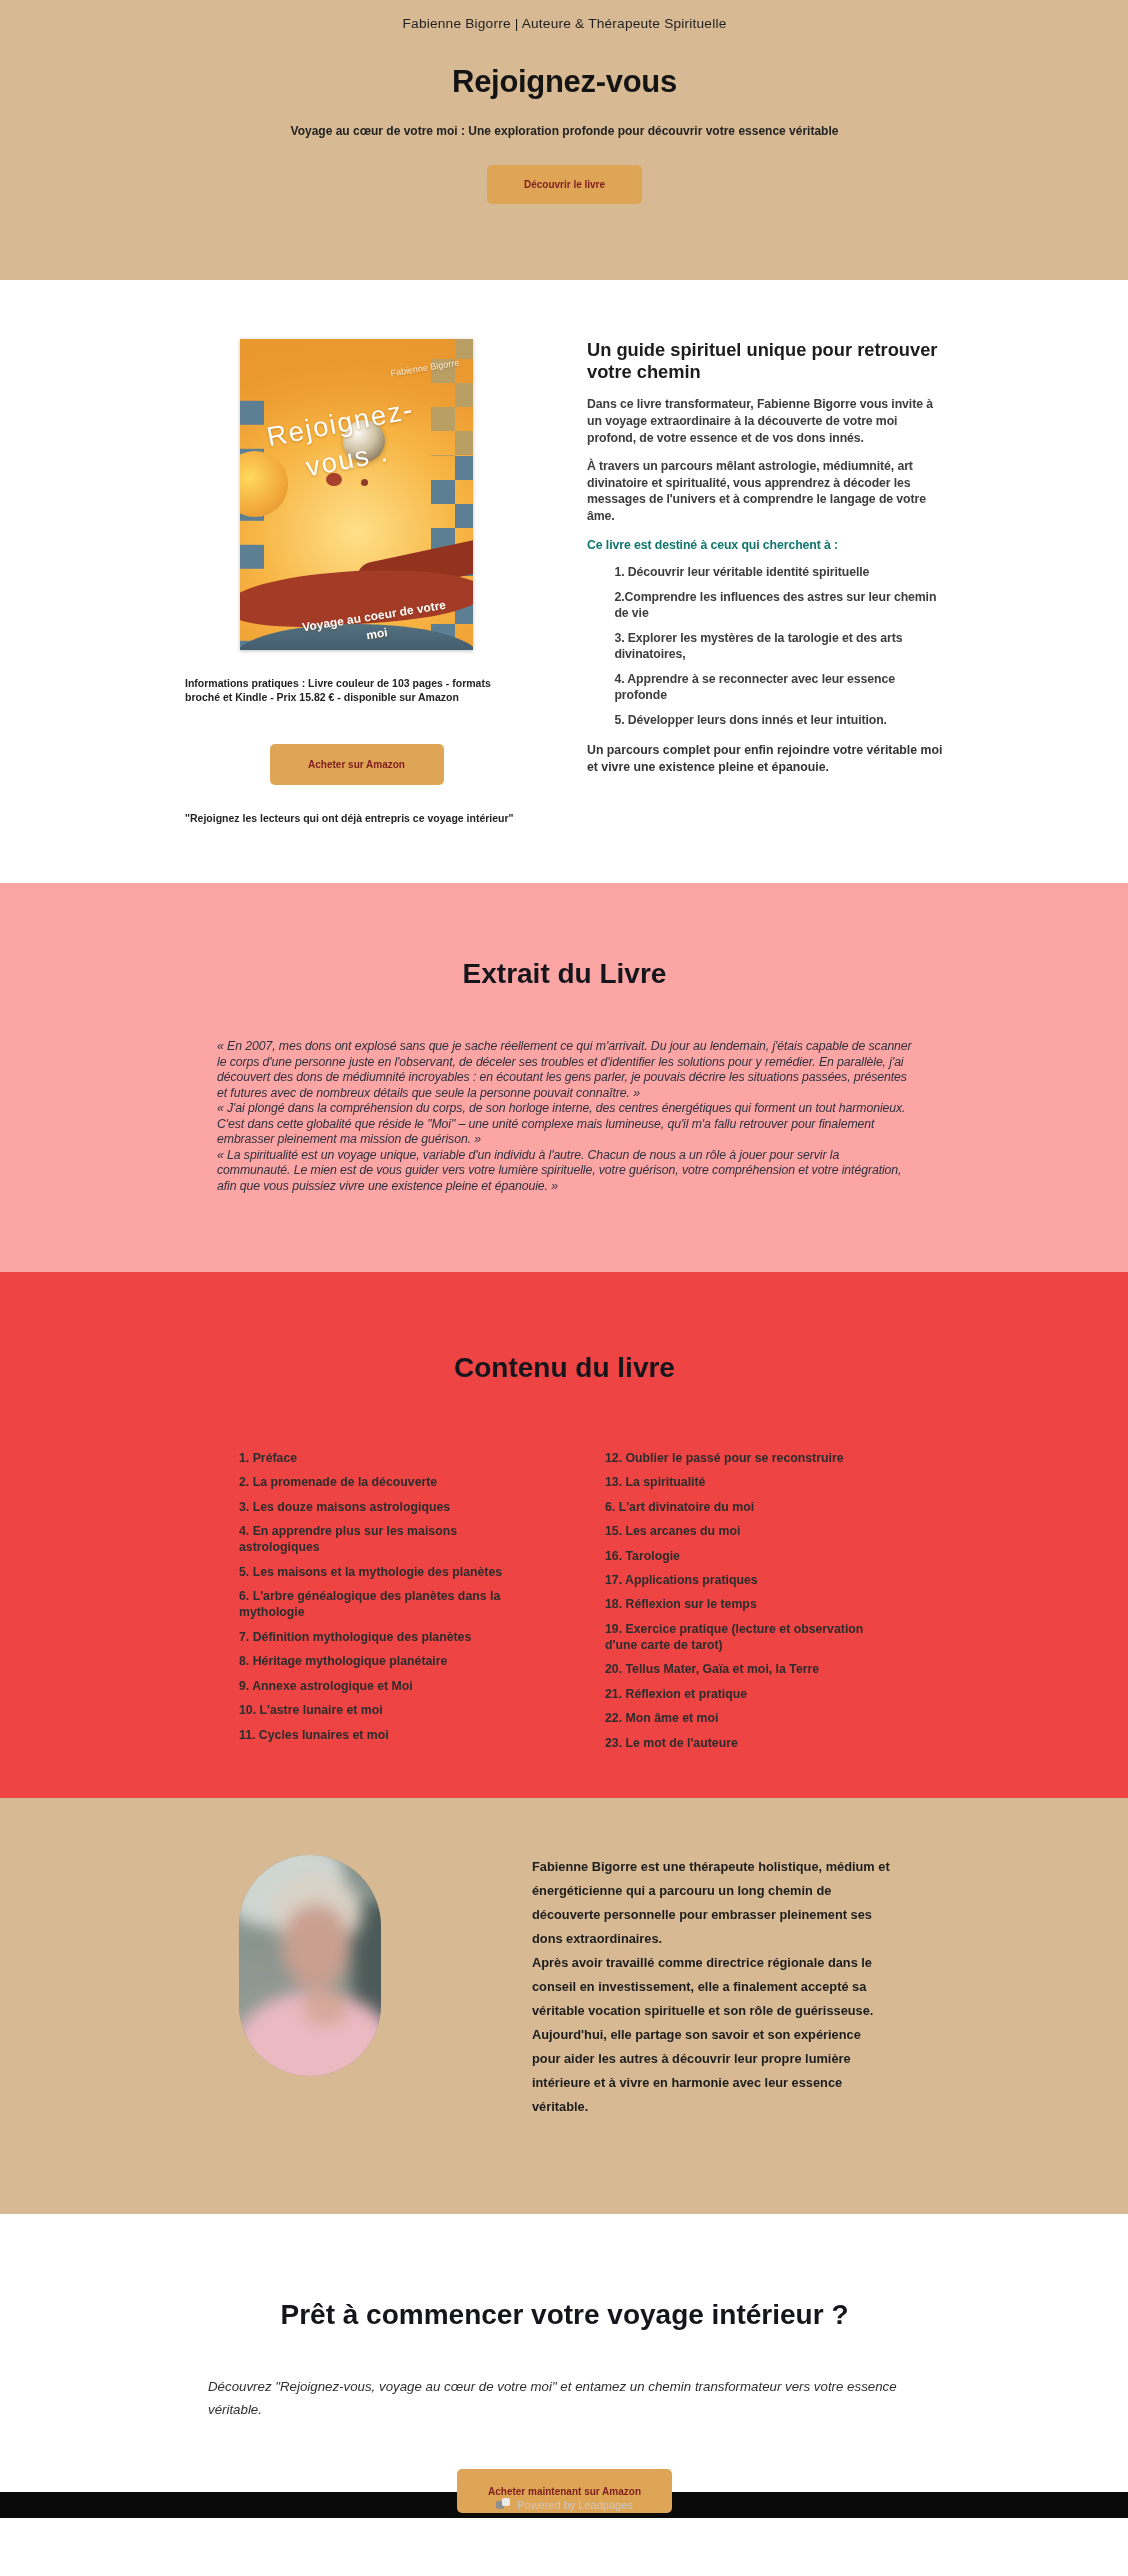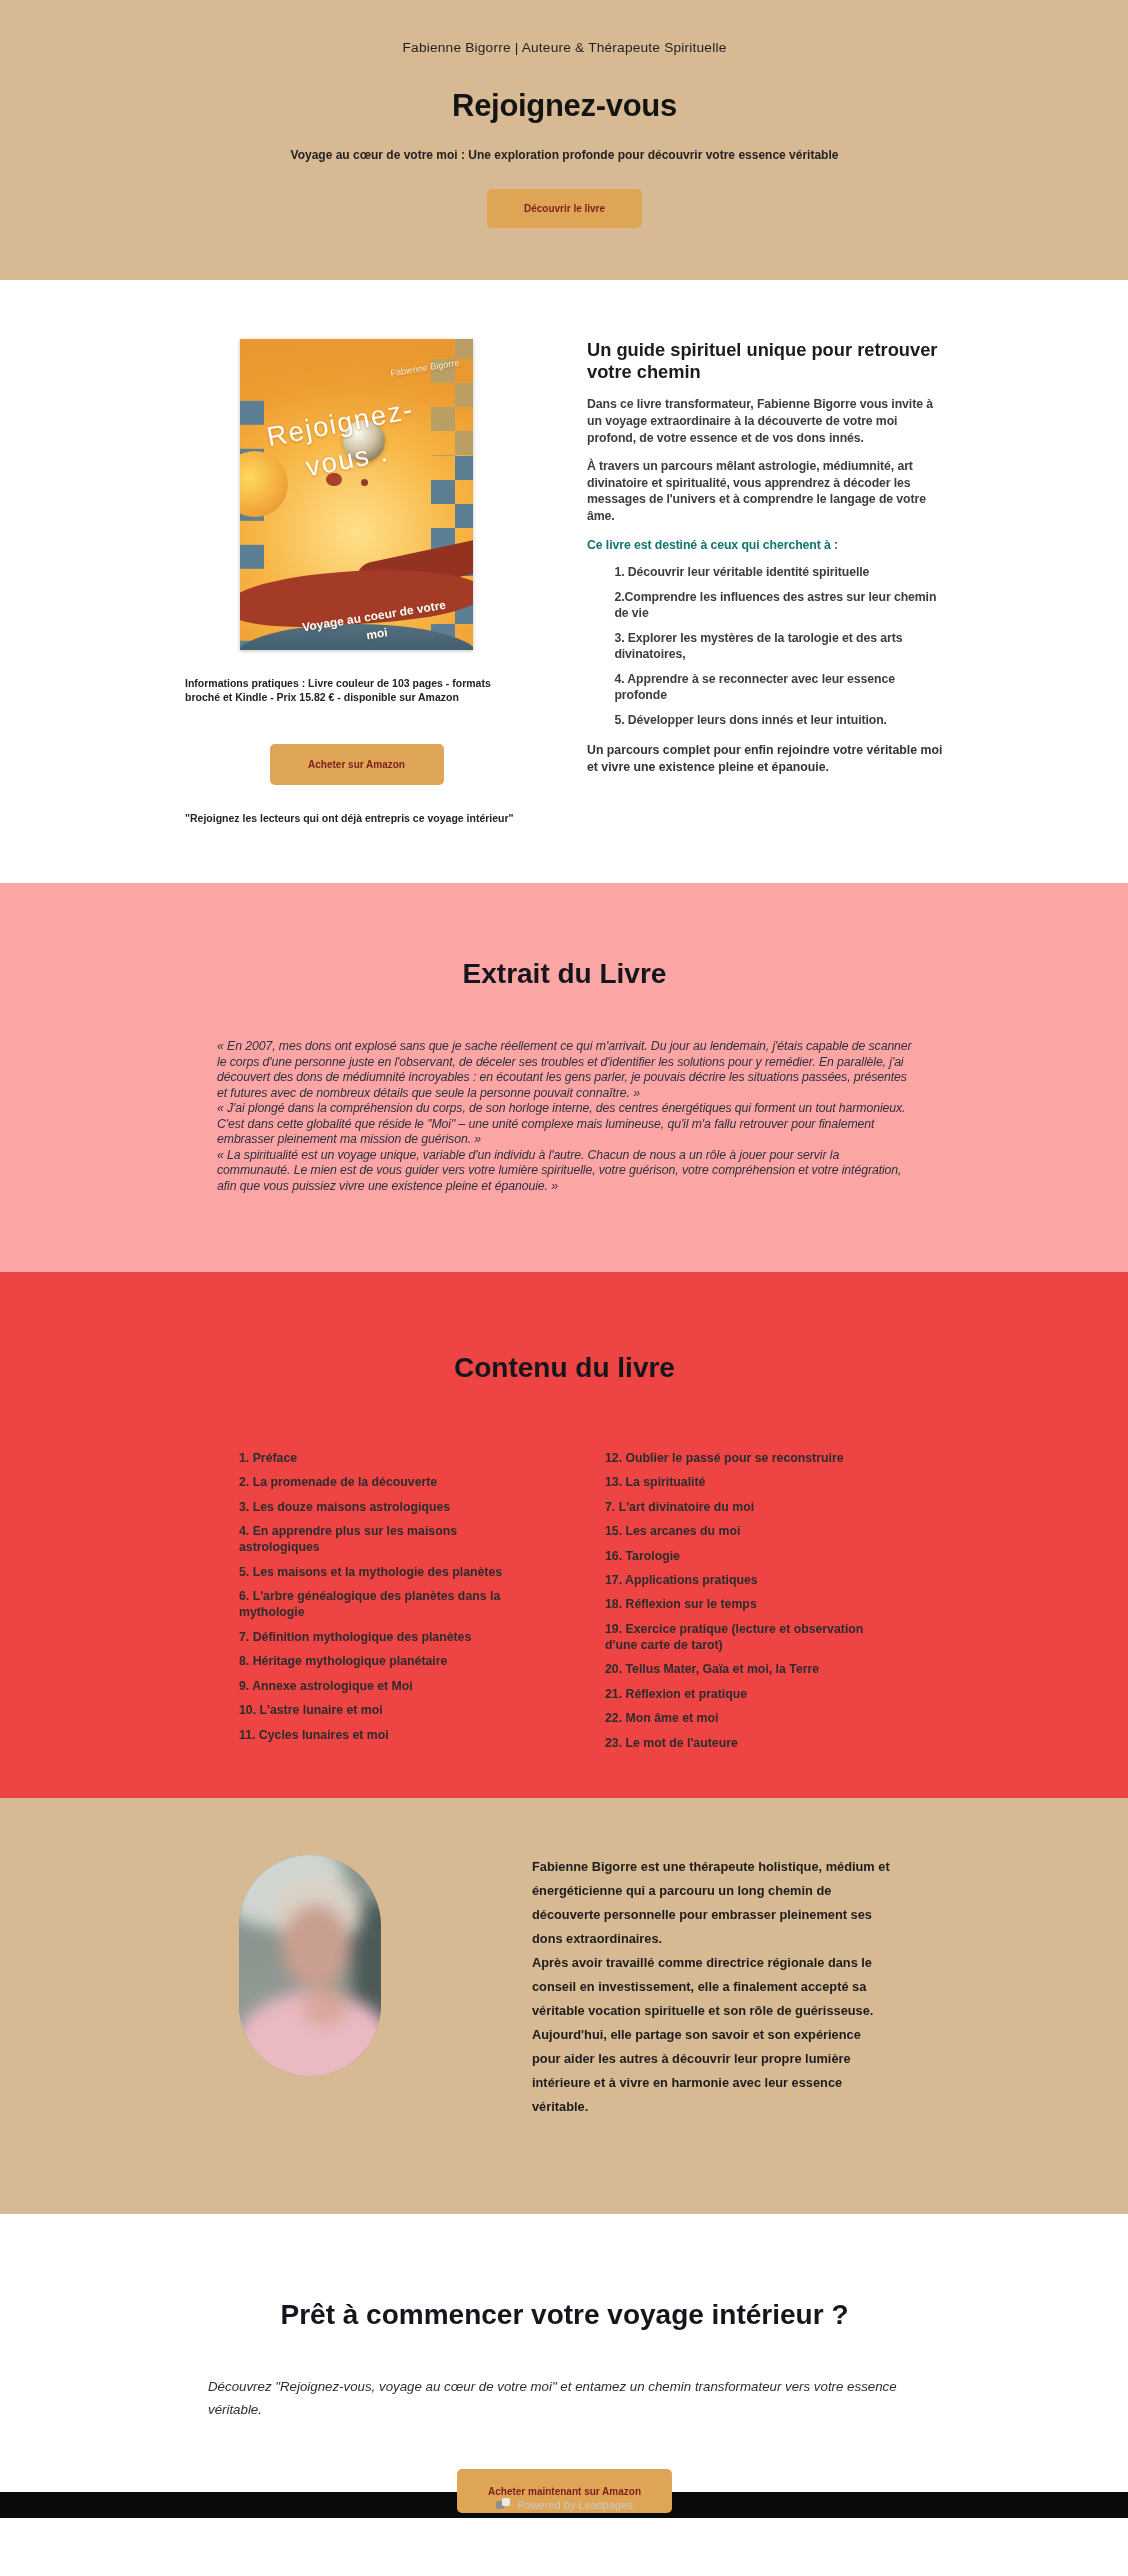--- a/index.html
+++ b/index.html
@@ -1,20 +1,20 @@
 <!DOCTYPE html>
 <html style="font-size:14.6px"><head>
 <meta charset="utf-8">
 <style>
   html,body{margin:0;padding:0;background:#ffffff;}
   .page{width:1129px;margin:0 auto;font-family:"Liberation Sans",sans-serif;color:#1f1f1f;}
   section{box-sizing:border-box;}
 
   
-  .hero{background:#d7ba94;height:280px;text-align:center;padding-top:40px;}
+  .hero{background:#d7ba94;height:280px;text-align:center;padding-top:16px;}
   .hero-eyebrow{font-size:13.7px;font-weight:500;color:#1f1f1f;letter-spacing:0.2px;}
   .hero-title{font-size:31px;font-weight:700;color:#141414;margin-top:33px;letter-spacing:-0.3px;}
   .hero-sub{font-size:12px;font-weight:700;color:#222;margin-top:24px;}
   .btn{display:inline-flex;align-items:center;justify-content:center;background:#dfa556;color:#7f1d1d;
        font-weight:700;font-size:10px;border:none;border-radius:5px;cursor:pointer;
        font-family:"Liberation Sans",sans-serif;}
   .hero .btn{margin-top:27.4px;width:155px;height:39px;}
 
   
   .book{background:#fff;height:603px;padding-top:59px;}
@@ -179,21 +179,21 @@
           <div class="toc-item">6. L'arbre généalogique des planètes dans la mythologie</div>
           <div class="toc-item">7. Définition mythologique des planètes</div>
           <div class="toc-item">8. Héritage mythologique planétaire</div>
           <div class="toc-item">9. Annexe astrologique et Moi</div>
           <div class="toc-item">10. L'astre lunaire et moi</div>
           <div class="toc-item">11. Cycles lunaires et moi</div>
         </div>
       <div class="toc-col">
           <div class="toc-item">12. Oublier le passé pour se reconstruire</div>
           <div class="toc-item">13. La spiritualité</div>
-          <div class="toc-item">7. L'art divinatoire du moi</div>
+          <div class="toc-item">6. L'art divinatoire du moi</div>
           <div class="toc-item">15. Les arcanes du moi</div>
           <div class="toc-item">16. Tarologie</div>
           <div class="toc-item">17. Applications pratiques</div>
           <div class="toc-item">18. Réflexion sur le temps</div>
           <div class="toc-item">19. Exercice pratique (lecture et observation d'une carte de tarot)</div>
           <div class="toc-item">20. Tellus Mater, Gaïa et moi, la Terre</div>
           <div class="toc-item">21. Réflexion et pratique</div>
           <div class="toc-item">22. Mon âme et moi</div>
           <div class="toc-item">23. Le mot de l'auteure</div>
         </div>

